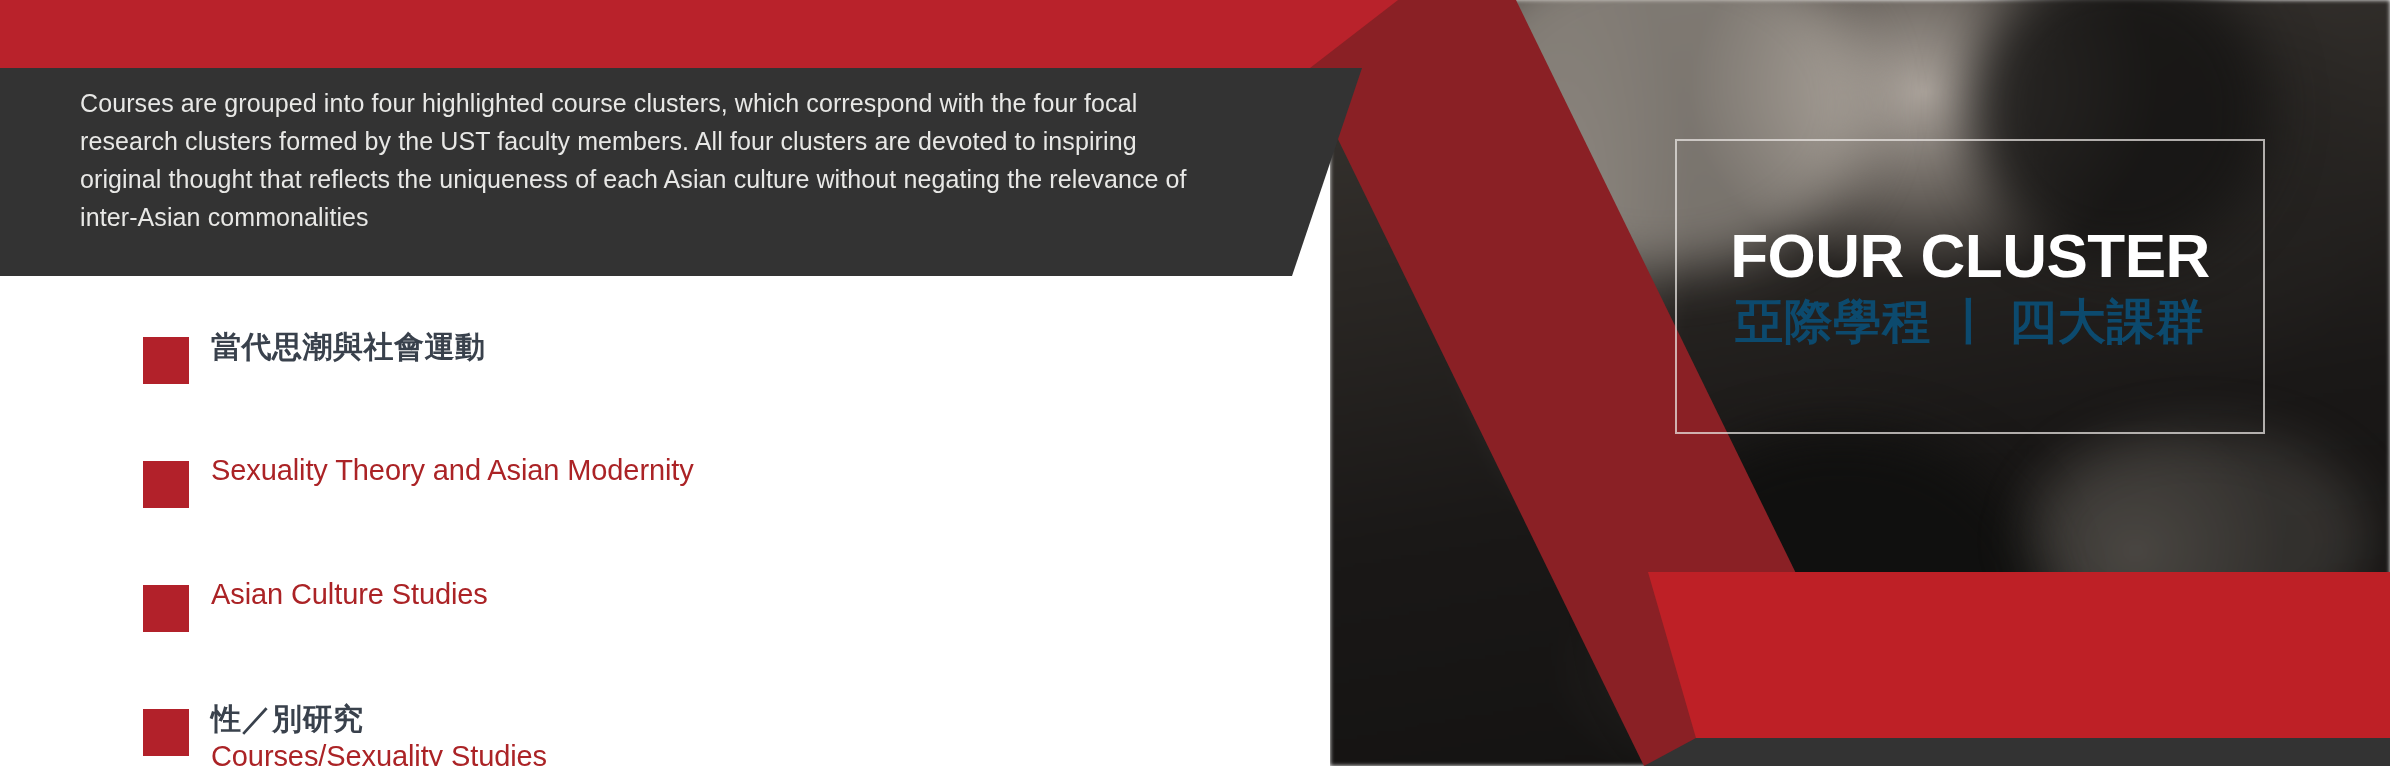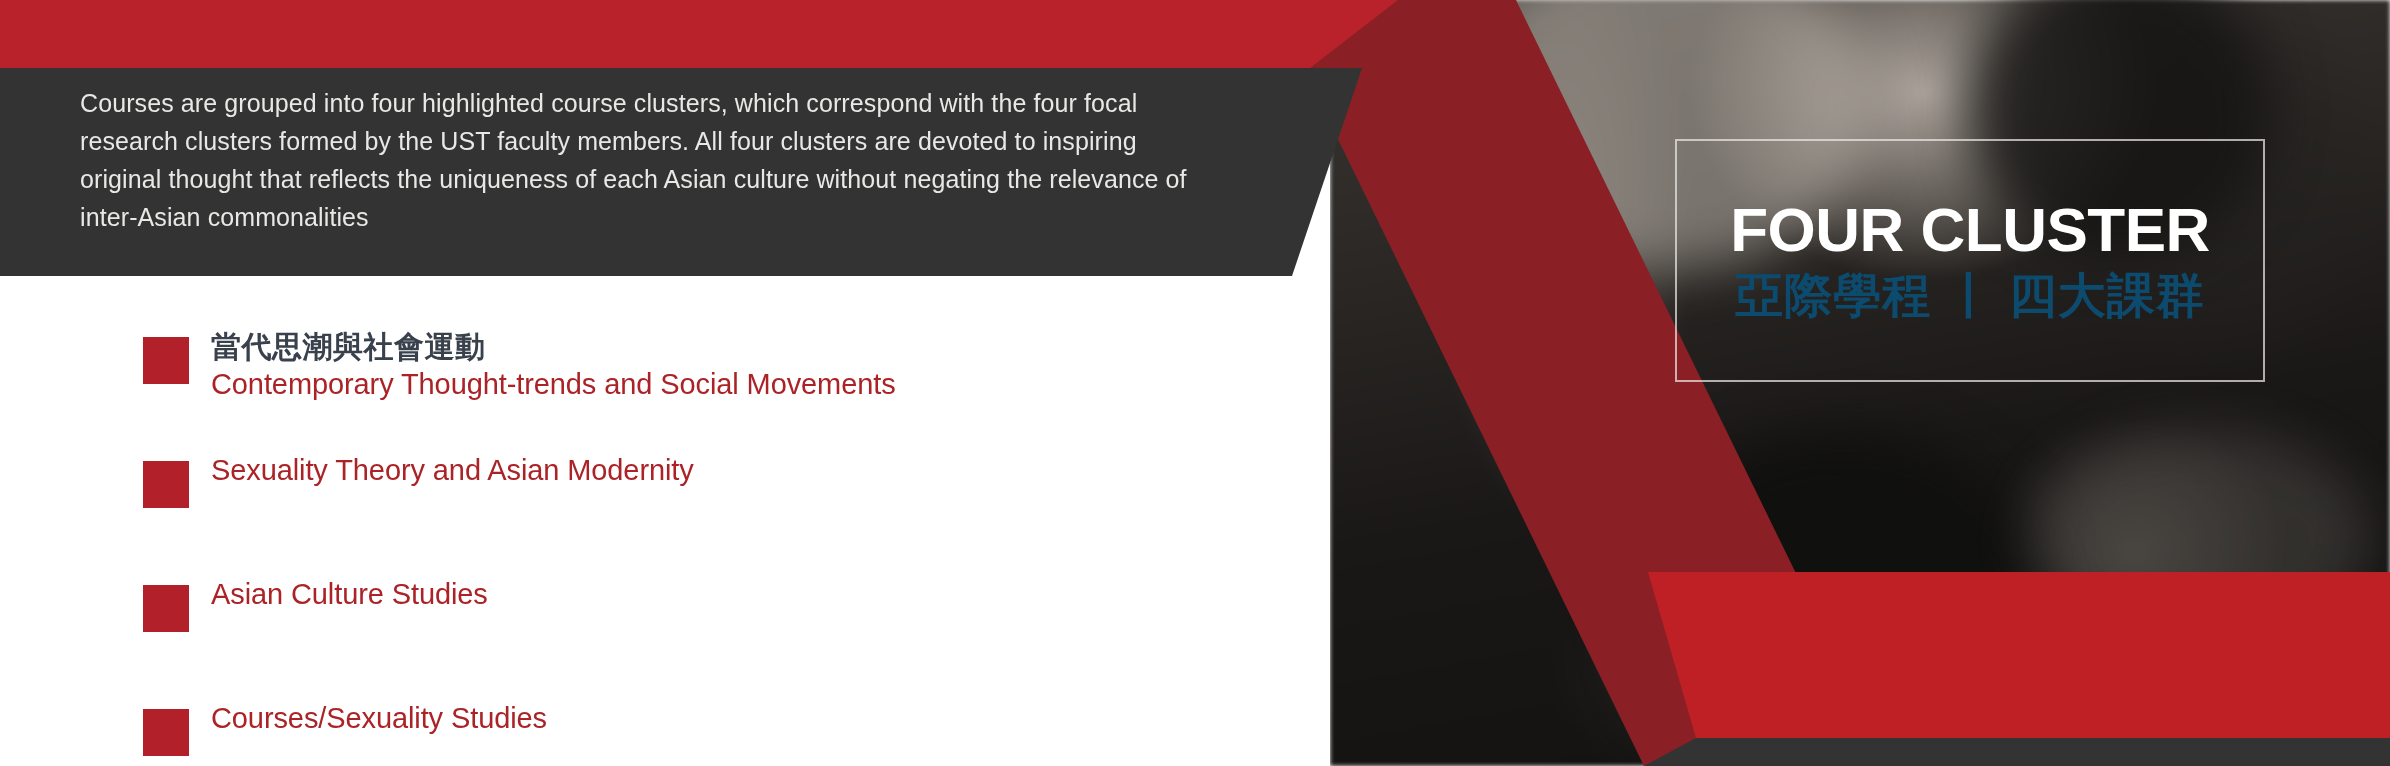--- a/index.html
+++ b/index.html
@@ -104,21 +104,21 @@
     font-weight: 400;
     letter-spacing: -0.1px;
   }
 
   
   #title-plate {
     position: absolute;
     left: 1675px;
     top: 139px;
     width: 590px;
-    height: 243px;
+    height: 295px;
     border: 2px solid rgba(236,232,228,0.72);
     box-sizing: border-box;
   }
   #title-inner {
     position: absolute;
     left: 0;
     right: 0;
     top: 50%;
     transform: translateY(-50%);
     text-align: center;
@@ -172,35 +172,35 @@
 
   <div id="intro-panel">
     <p>Courses are grouped into four highlighted course clusters, which correspond with the four focal research clusters formed by the UST faculty members. All four clusters are devoted to inspiring original thought that reflects the uniqueness of each Asian culture without negating the relevance of inter-Asian commonalities</p>
   </div>
 
   <div id="cluster-list">
 
     <div class="cluster-item">
       <span class="cluster-swatch"></span>
       <p class="cluster-zh">當代思潮與社會運動</p>
-      <p class="cluster-en">Contemporary Thought-trends and Social Movements</p>
     </div>
 
     <div class="cluster-item">
       <span class="cluster-swatch"></span>
       <p class="cluster-en">Sexuality Theory and Asian Modernity</p>
     </div>
 
     <div class="cluster-item">
       <span class="cluster-swatch"></span>
       <p class="cluster-en">Asian Culture Studies</p>
     </div>
 
     <div class="cluster-item">
       <span class="cluster-swatch"></span>
+      <p class="cluster-zh">性／別研究</p>
       <p class="cluster-en">Courses/Sexuality Studies</p>
     </div>
 
   </div>
 
   <div id="title-plate">
     <div id="title-inner">
       <h1 id="title-en">FOUR CLUSTER</h1>
       <h2 id="title-zh">亞際學程 丨 四大課群</h2>
     </div>

